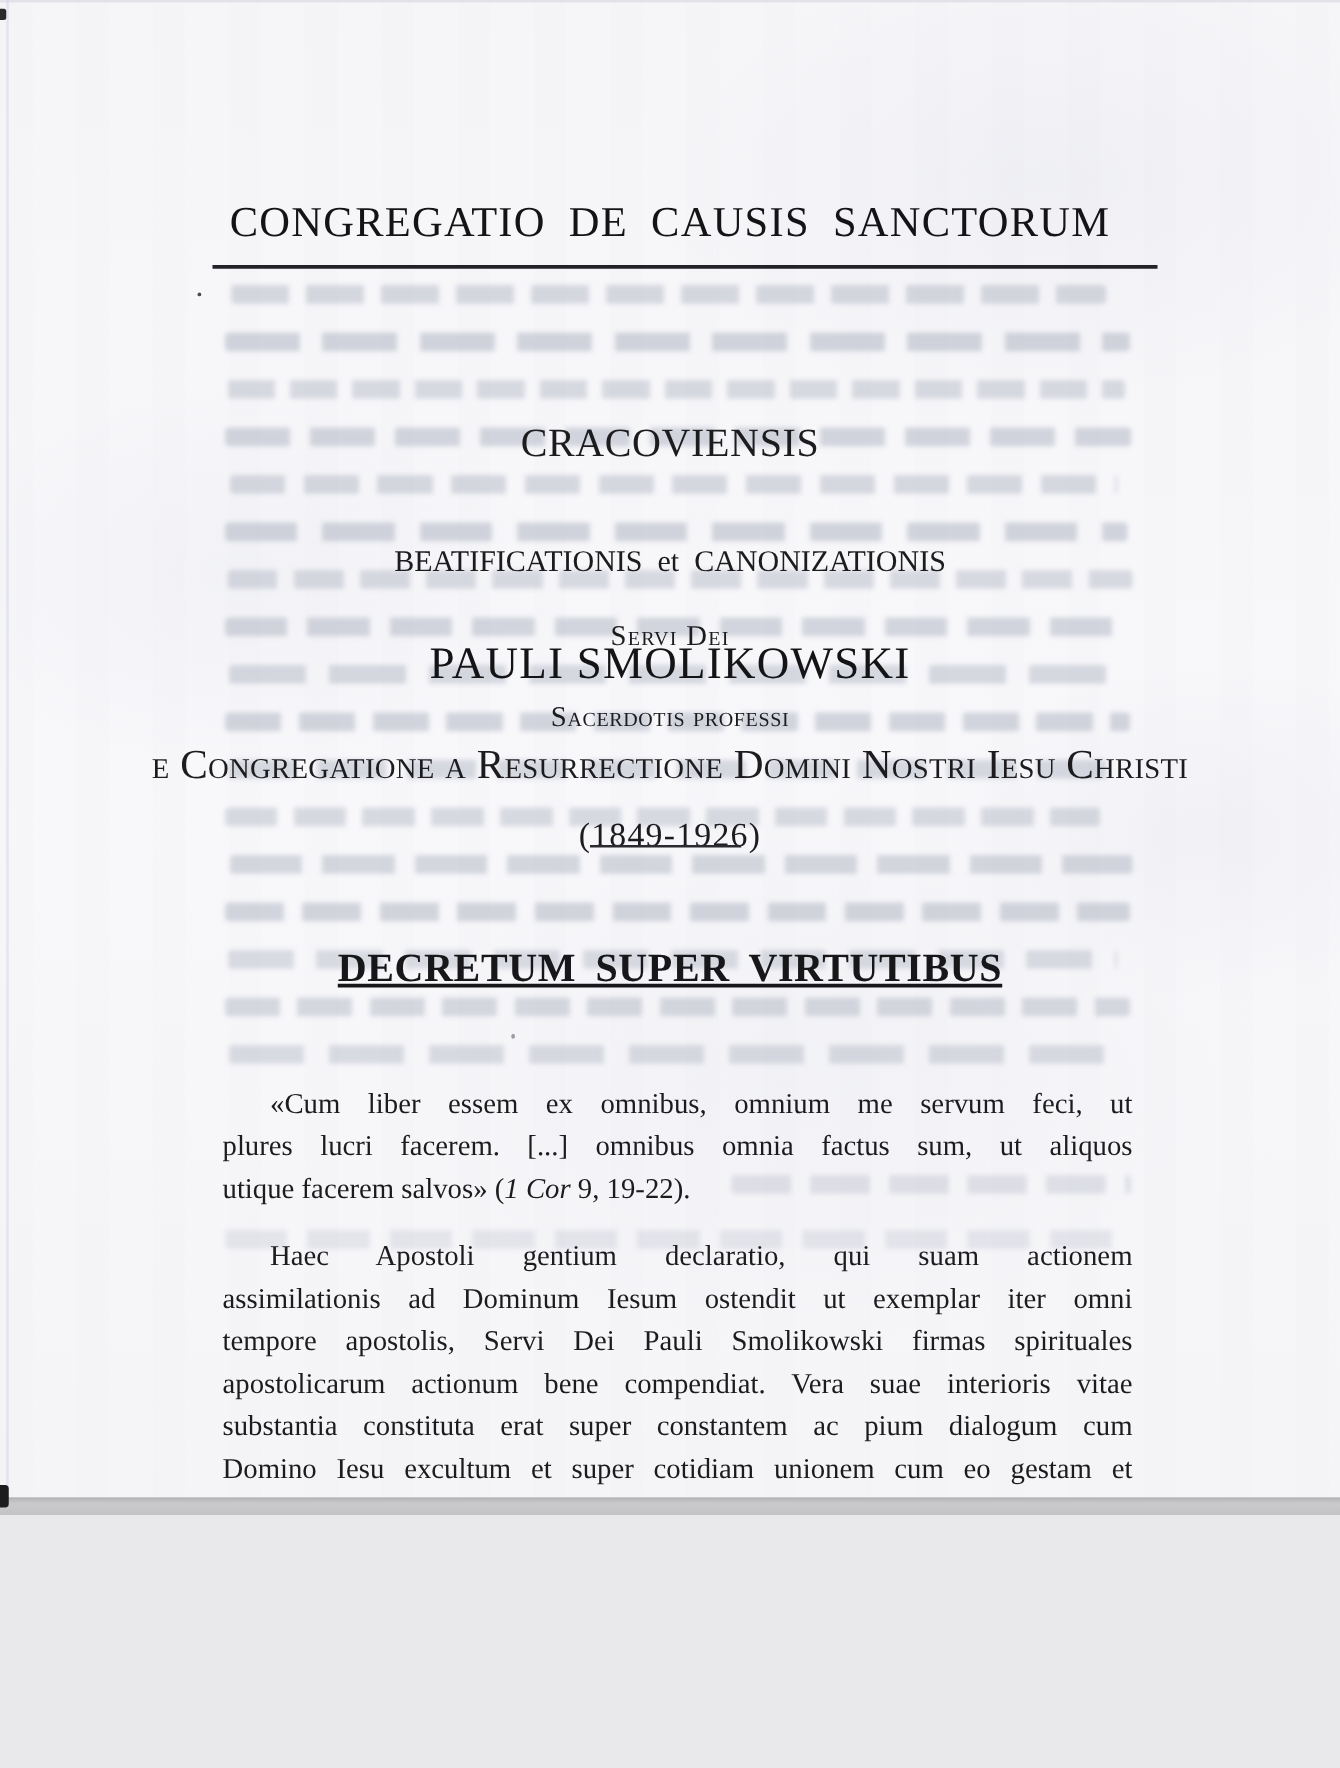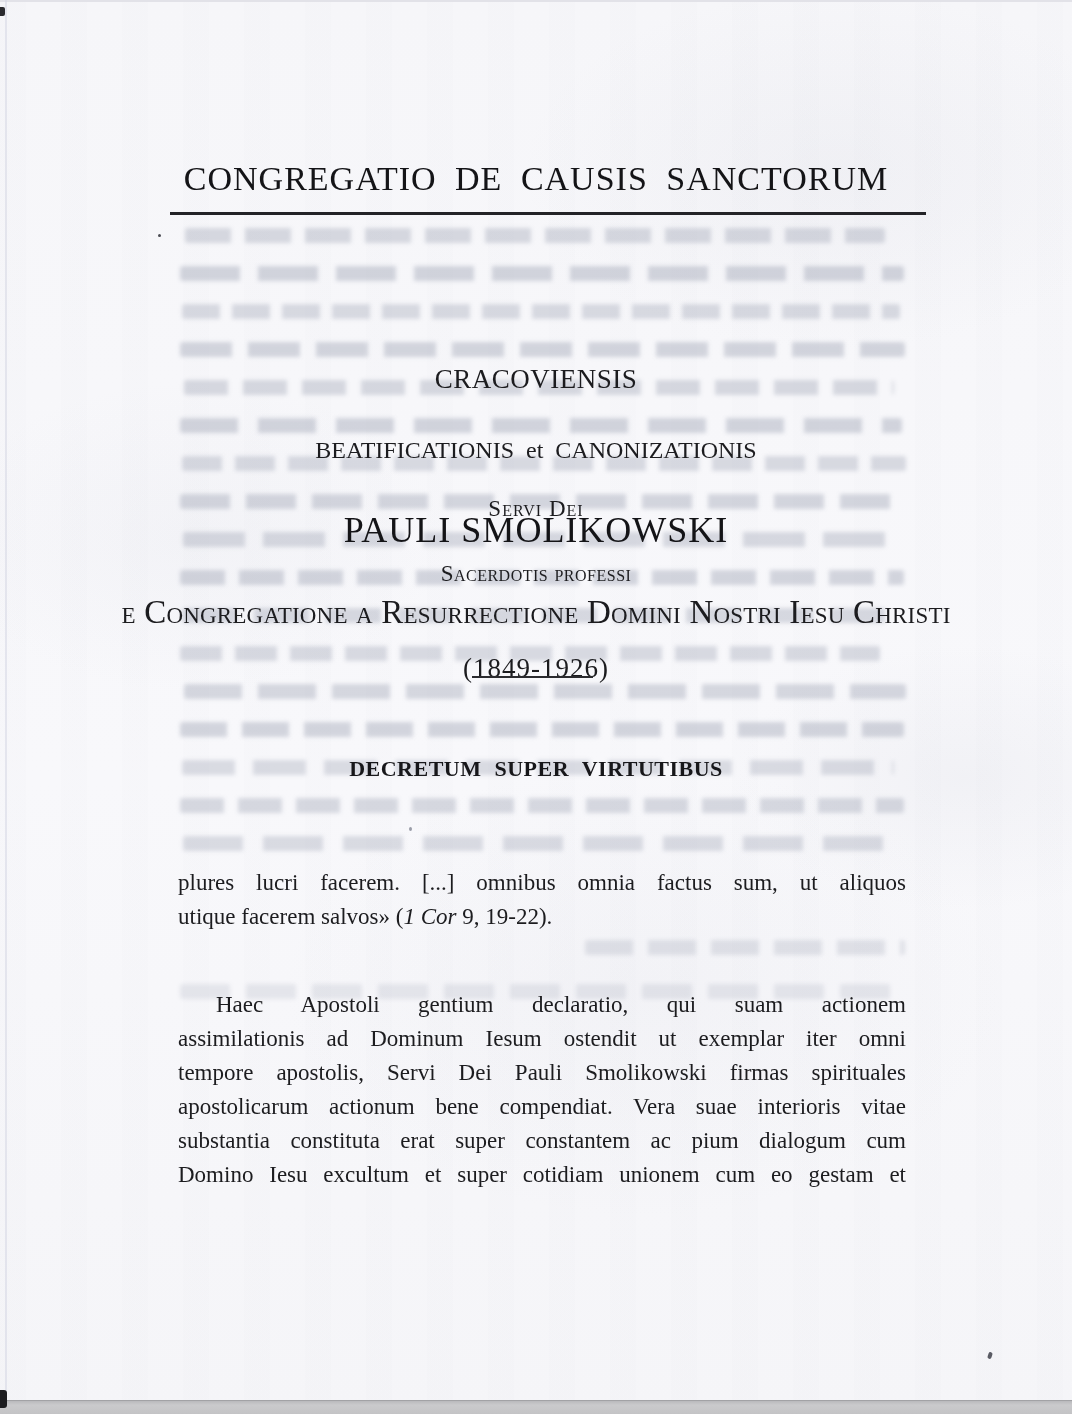--- a/index.html
+++ b/index.html
@@ -1,43 +1,43 @@
 <!DOCTYPE html>
 <html><head>
 <meta charset="utf-8">
 <style>
   html,body { margin:0; padding:0; background:#e9e9ec; }
   .page {
-    position:relative; width:1072px; height:1414px; overflow:hidden;
+    position:relative; width:1072px; height:1212px; overflow:hidden;
     background:
       radial-gradient(520px 300px at 78% 12%, rgba(208,210,220,.18), transparent 60%),
       radial-gradient(420px 260px at 18% 38%, rgba(210,212,222,.14), transparent 60%),
       radial-gradient(600px 380px at 60% 70%, rgba(206,208,218,.12), transparent 60%),
       radial-gradient(380px 220px at 90% 55%, rgba(204,206,216,.16), transparent 60%),
       linear-gradient(180deg, #f6f6f9 0%, #f8f8fb 55%, #f5f5f8 100%);
     font-family:"Liberation Serif","DejaVu Serif",serif;
     color:#1c1c1f;
   }
   .mottle {
     position:absolute; inset:0; pointer-events:none; z-index:1;
     background:repeating-linear-gradient(90deg, rgba(185,188,200,.05) 0 26px, transparent 26px 61px);
     opacity:.5;
   }
   .centered { position:absolute; left:0; right:0; text-align:center; white-space:nowrap; z-index:3; }
   .doc-title   { top:160px; font-size:34px; letter-spacing:1px; word-spacing:9px; color:#141417; }
   .title-rule  { position:absolute; top:212px; left:170px; width:756px; height:3px; background:#232327; z-index:3; }
-  .diocese     { top:336px; font-size:27px; letter-spacing:.5px;margin-top:28px; }
+  .diocese     { top:336px; font-size:32px; letter-spacing:.5px; }
   .cause       { top:437px; font-size:24px; word-spacing:6px; }
   .servant-title { top:496px; font-size:23px; font-variant:small-caps; letter-spacing:1px; }
   .servant-name  { top:509px; font-size:36px; letter-spacing:1px; color:#141417; }
   .servant-role  { top:561px; font-size:23px; font-variant:small-caps; letter-spacing:.5px; }
   .membership    { top:594px; font-size:33px; font-variant:small-caps; letter-spacing:.2px; }
   .years         { top:635px; font-size:27px; letter-spacing:1px;margin-top:18px; }
   .years-rule    { position:absolute; top:676px; left:472px; width:121px; height:2px; background:#2b2b2f; z-index:3; }
-  .decree-title  { top:756px; font-size:22px; font-weight:bold; word-spacing:7px; letter-spacing:.5px; color:#17171a; }
+  .decree-title  { top:756px; font-size:32px; font-weight:bold; word-spacing:7px; letter-spacing:.5px; color:#17171a;text-decoration:underline; }
 
   .text-block { position:absolute; left:178px; width:728px; font-size:23px; line-height:34px; z-index:3; }
   .para-1 { top:866px; }
   .para-2 { top:988px; }
   .line { text-align:justify; text-align-last:justify; }
   .line.indent { text-indent:38px; }
   .line.last-left { text-align-last:left; }
   .italic { font-style:italic; }
 
   
@@ -71,20 +71,21 @@
   <div class="centered servant-title">Servi Dei</div>
   <div class="centered servant-name">PAULI SMOLIKOWSKI</div>
   <div class="centered servant-role">Sacerdotis professi</div>
   <div class="centered membership">e Congregatione a Resurrectione Domini Nostri Iesu Christi</div>
   <div class="centered years">(1849-1926)</div>
   <div class="years-rule"></div>
 
   <div class="centered decree-title">DECRETUM SUPER VIRTUTIBUS</div>
 
   <div class="text-block para-1">
+      <div class="line indent">«Cum liber essem ex omnibus, omnium me servum feci, ut</div>
       <div class="line">plures lucri facerem. [...] omnibus omnia factus sum, ut aliquos</div>
       <div class="line last-left"><span>utique facerem salvos» (</span><span class="italic">1 Cor</span><span> 9, 19-22).</span></div>
     </div>
 
   <div class="text-block para-2">
       <div class="line indent">Haec Apostoli gentium declaratio, qui suam actionem</div>
       <div class="line">assimilationis ad Dominum Iesum ostendit ut exemplar iter omni</div>
       <div class="line">tempore apostolis, Servi Dei Pauli Smolikowski firmas spirituales</div>
       <div class="line">apostolicarum actionum bene compendiat. Vera suae interioris vitae</div>
       <div class="line">substantia constituta erat super constantem ac pium dialogum cum</div>

